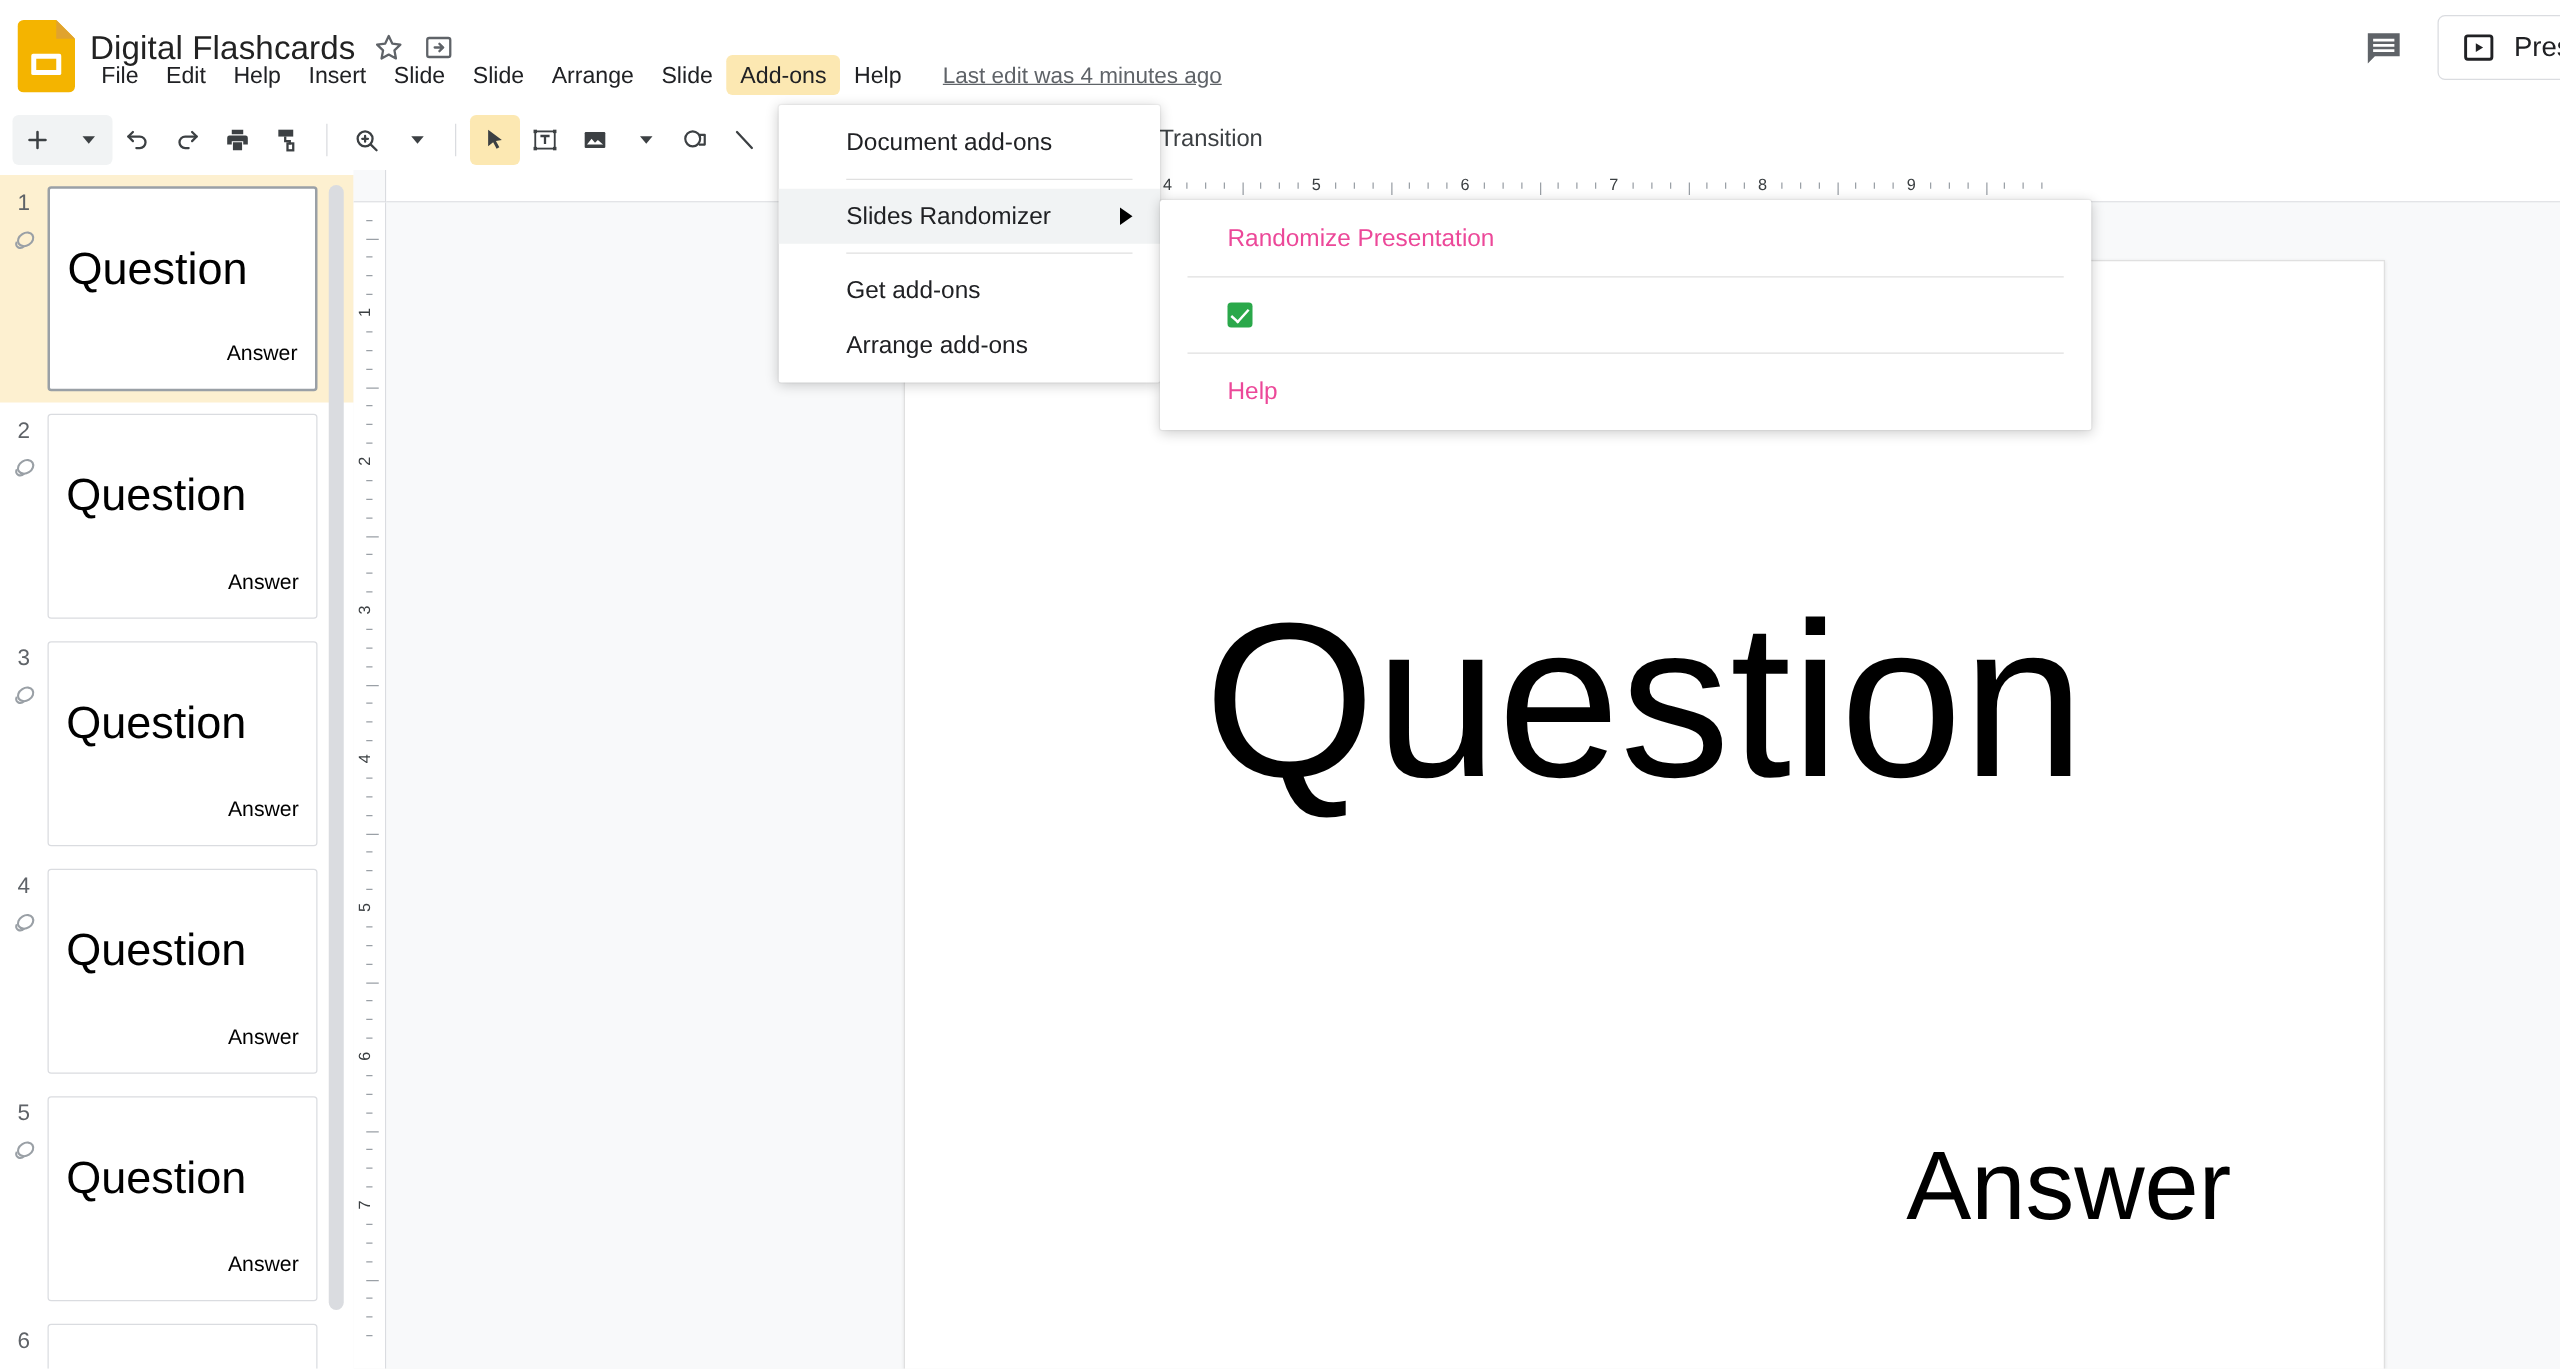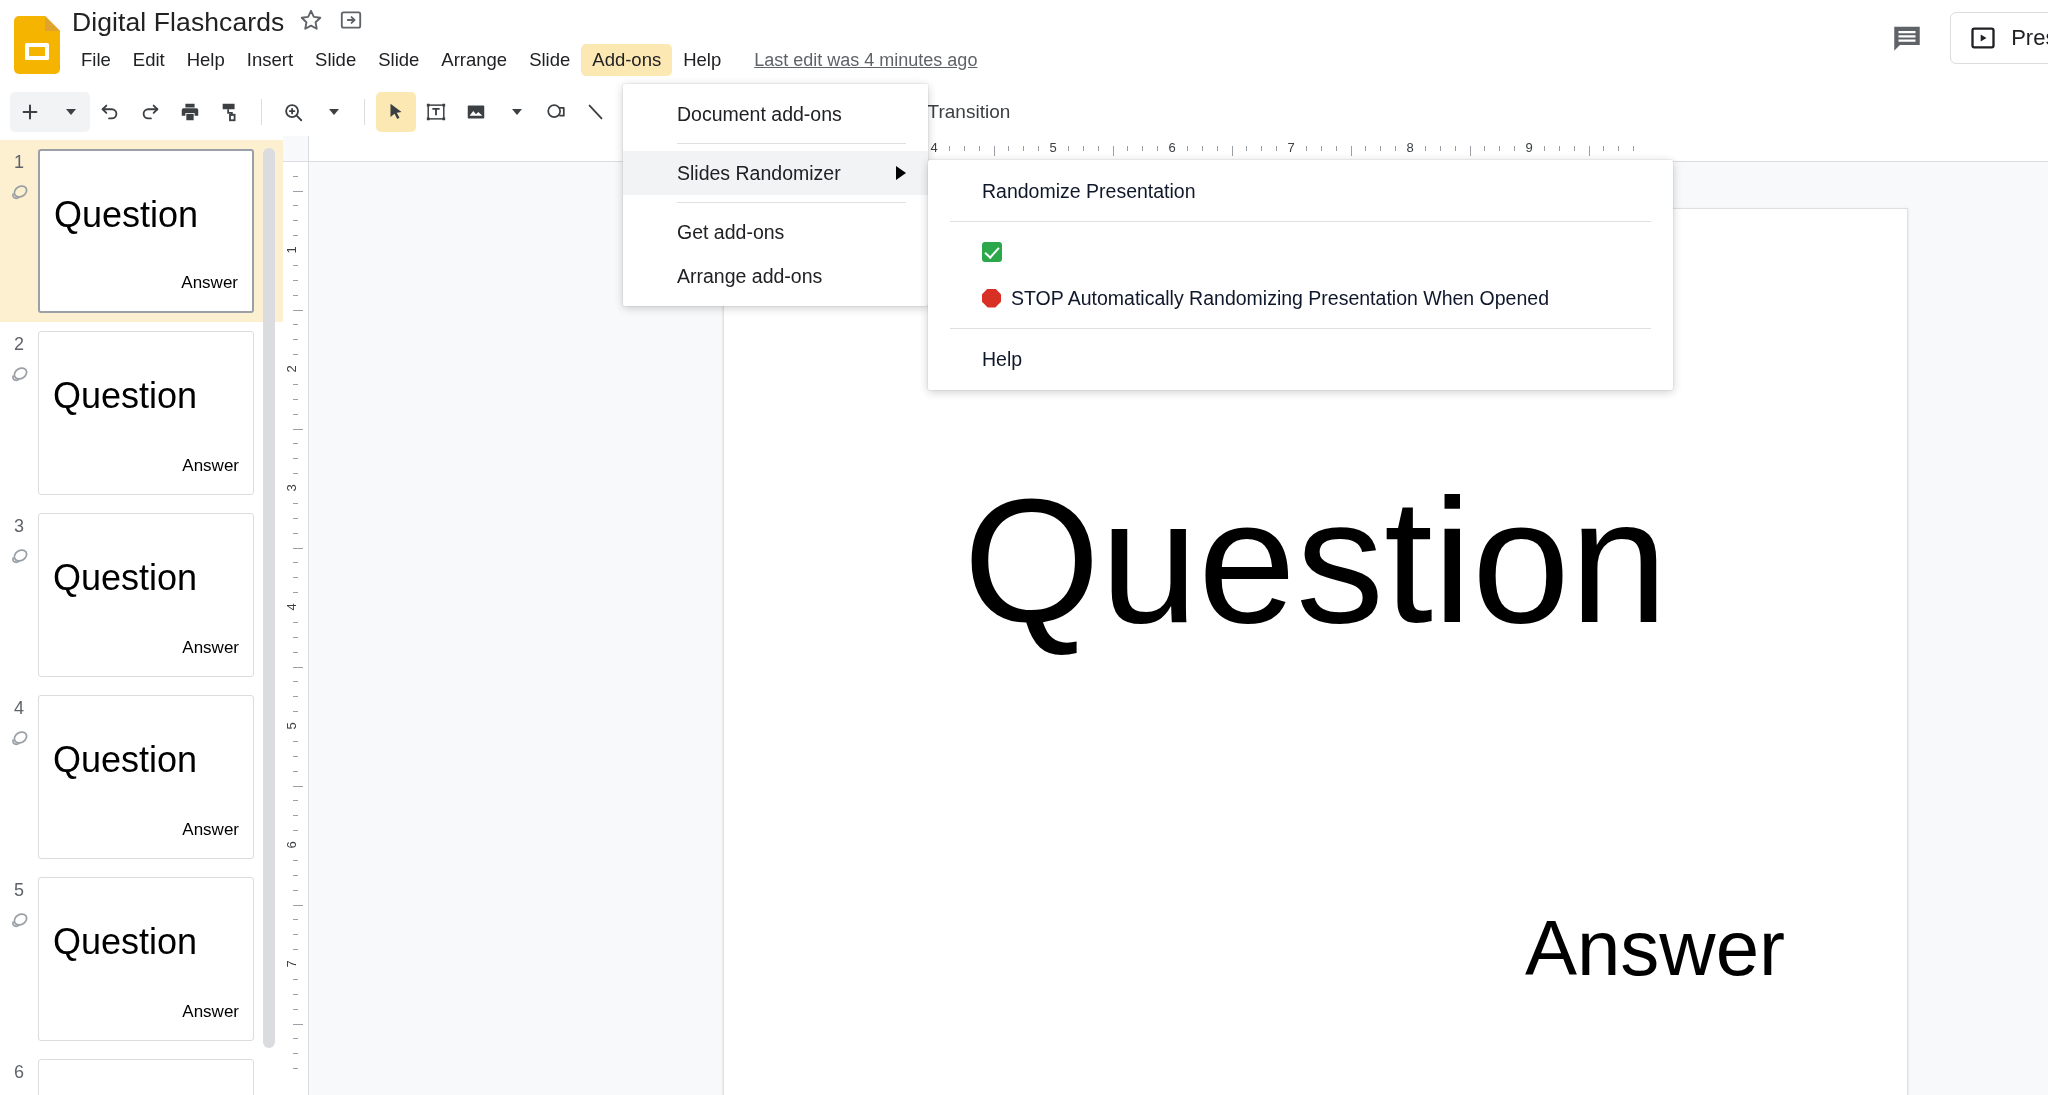--- a/index.html
+++ b/index.html
@@ -15,22 +15,22 @@
 
   
   .topbar {
     position: absolute; left: 0; top: 0; width: 2048px; height: 88px;
     background: #ffffff;
   }
   .doc-icon {
     position: absolute; left: 14px; top: 16px; width: 46px; height: 58px;
   }
   .title-row {
-    position: absolute; left: 72px; top: 7px; height: 40px;
-    display: flex; align-items: flex-start; gap: 14px;
+    position: absolute; left: 72px; top: 18px; height: 40px;
+    display: flex; align-items: center; gap: 14px;
   }
   .doc-title {
     font-size: 26.5px; color: #222; letter-spacing: .1px; white-space: nowrap;
   }
   .title-icon { width: 26px; height: 26px; display: block; color: #5f6368; cursor: pointer; }
   .title-icon svg { display: block; width: 100%; height: 100%; }
 
   .menubar {
     position: absolute; left: 70px; top: 44px; height: 32px;
     display: flex; align-items: center;
@@ -170,21 +170,21 @@
     position: absolute; right: 22px;
     width: 0; height: 0;
     border-top: 7px solid transparent; border-bottom: 7px solid transparent;
     border-left: 10px solid #000;
   }
   #addons-menu { left: 623px; top: 84px; width: 305px; }
 
   #randomizer-submenu { left: 928px; top: 160px; width: 745px; }
   .sub-item {
     display: flex; align-items: center; gap: 10px; height: 46px;
-    padding: 0 22px 0 54px; font-size: 19.5px; color: #0f172a;
+    padding: 0 22px 0 54px; font-size: 19.5px; color: #ec4899;
     cursor: pointer; white-space: nowrap;
   }
   .chk-box {
     width: 20px; height: 20px; background: #2aa84a; border-radius: 3px;
     position: relative; flex: 0 0 auto;
   }
   .chk-box::after {
     content: ""; position: absolute; left: 6px; top: 2px; width: 6px; height: 12px;
     border: solid #fff; border-width: 0 2.6px 2.6px 0; transform: rotate(42deg);
   }
@@ -615,23 +615,19 @@
   </div>
 
   <div class="menu-pop" id="randomizer-submenu">
     <div class="sub-item">
       <span>Randomize Presentation</span>
     </div>
     <div class="sub-sep"></div>
     <div class="sub-item">
       <span class="chk-box"></span>
     </div>
-    <div class="sub-item">
-      <span class="stop-oct"></span>
-      <span>STOP Automatically Randomizing Presentation When Opened</span>
-    </div>
     <div class="sub-sep"></div>
     <div class="sub-item">
       <span>Help</span>
     </div>
   </div>
 
 </div>
 
 </body></html>

